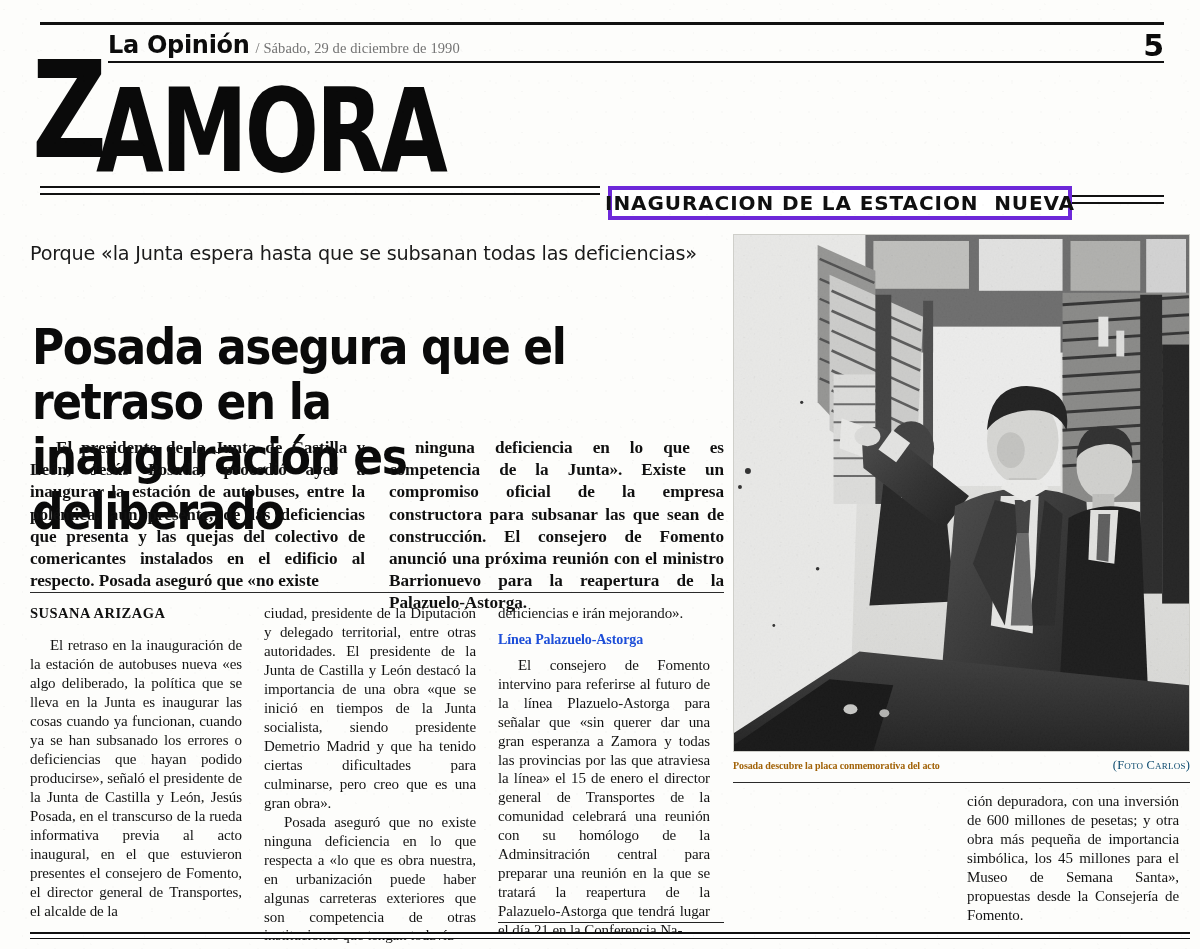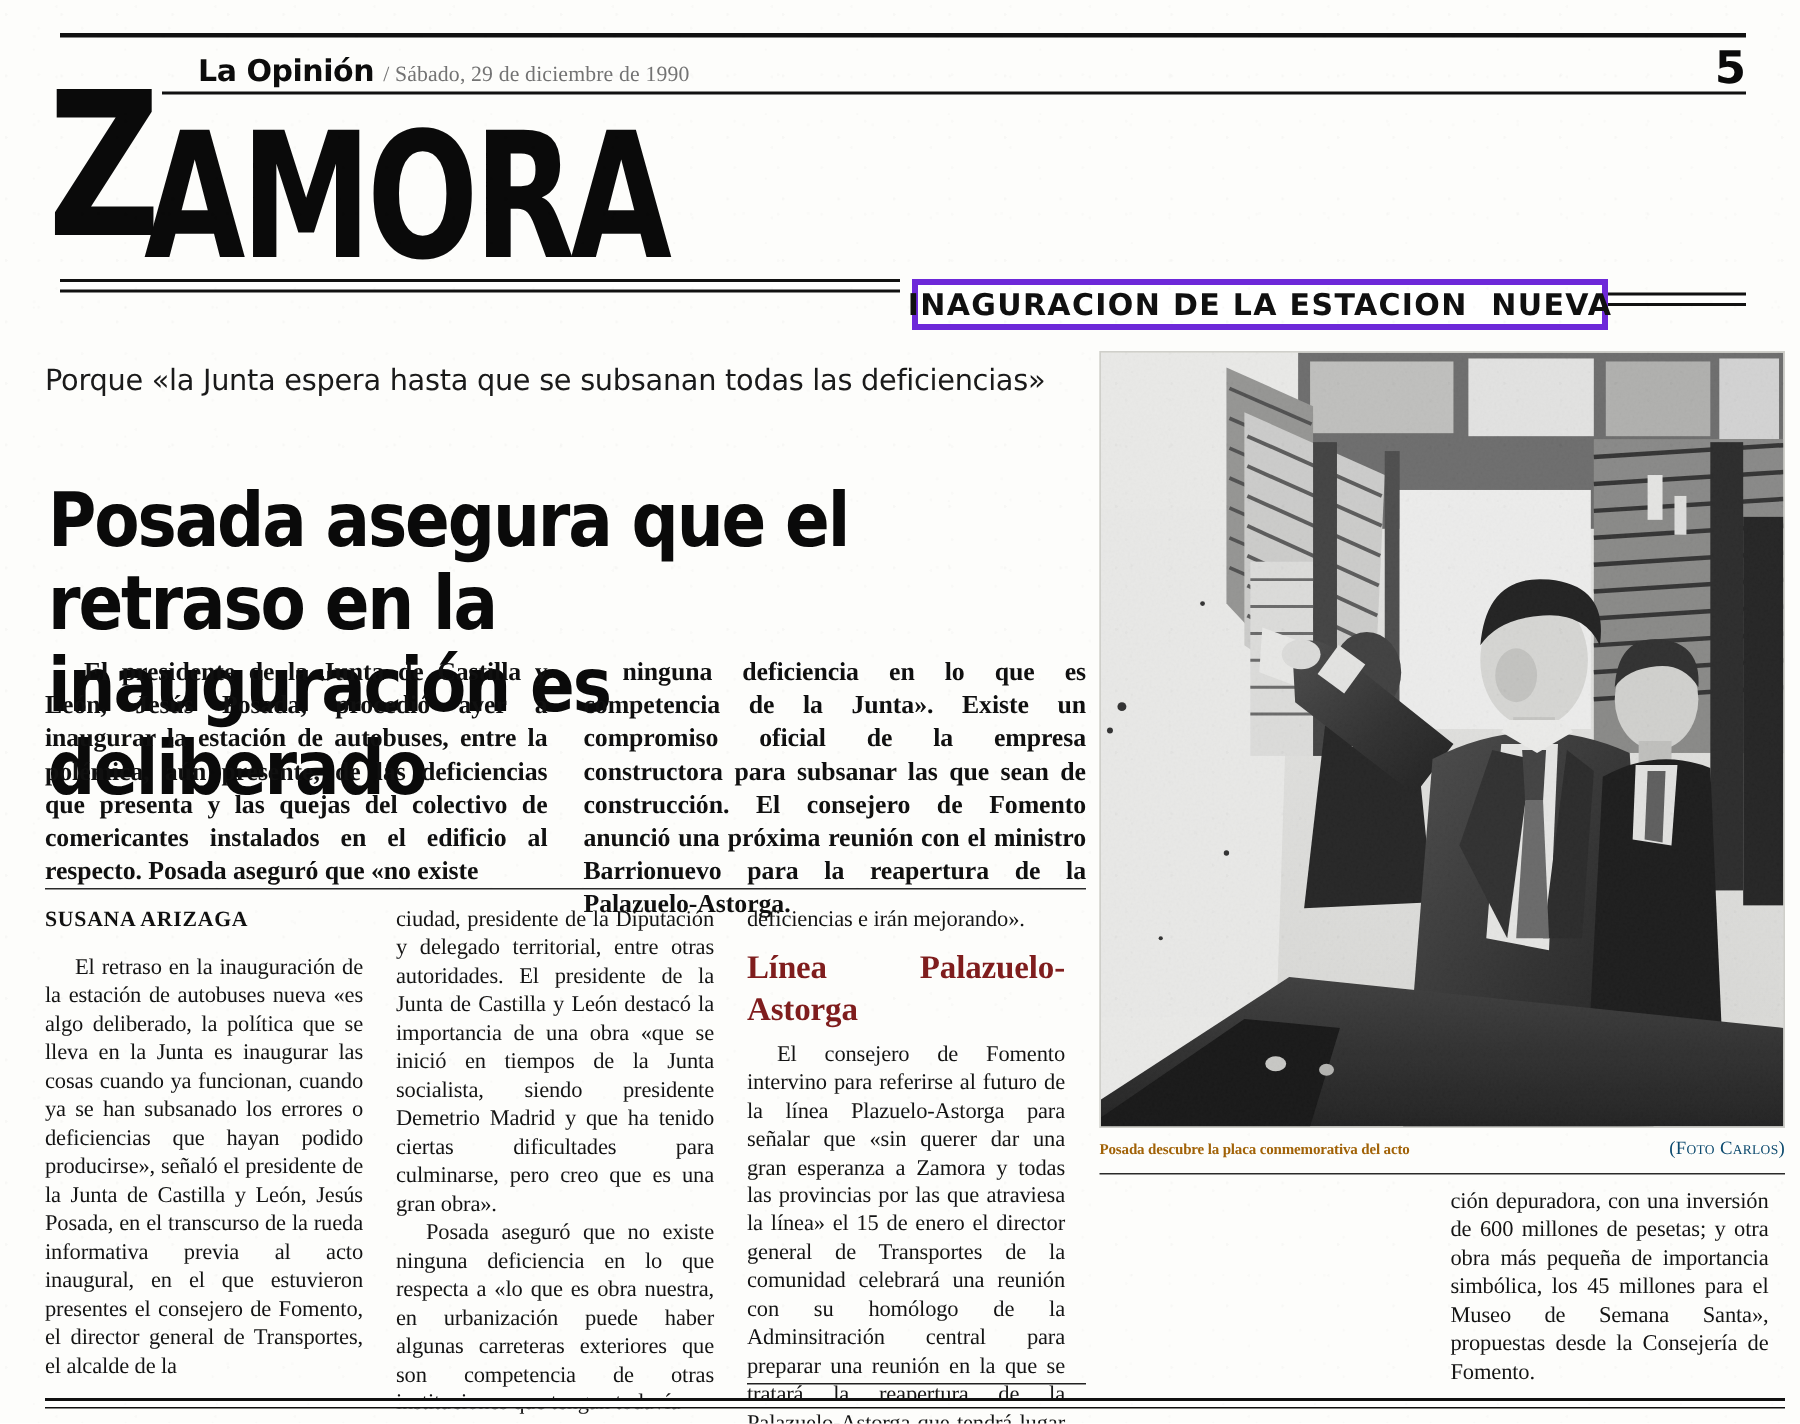--- a/index.html
+++ b/index.html
@@ -59,24 +59,23 @@
   }
   .mast-left {
     display: flex;
     align-items: baseline;
     gap: 6px;
     padding-left: 68px;
   }
   .paper-name {
     font-family: "DejaVu Sans", sans-serif;
     font-weight: bold;
-    font-size: 20px;
+    font-size: 24px;
     letter-spacing: -0.3px;
     color: #0c0c0c;
-    margin-left: 24px;
   }
   .paper-date {
     font-family: "Liberation Serif", serif;
     font-size: 14.5px;
     color: #737373;
     letter-spacing: .1px;
   }
   .page-num {
     font-family: "DejaVu Sans", sans-serif;
     font-weight: bold;
@@ -246,22 +245,22 @@
     font-family: Liberation Serif, serif;
     font-weight: bold;
     font-size: 14.5px;
     letter-spacing: .5px;
     color: #111;
     margin-bottom: 14px;
   }
   .subhead {
     font-family: "Liberation Serif", serif;
     font-weight: bold;
-    font-size: 22px;
-    color: #7f1d1d;
+    font-size: 14px;
+    color: #1d4ed8;
     margin: 8px 0 7px 0;
     letter-spacing: -.1px;
   }
 
   
   .photo-box {
     position: absolute;
     left: 733px; top: 234px;
     width: 457px;
     height: 518px;

